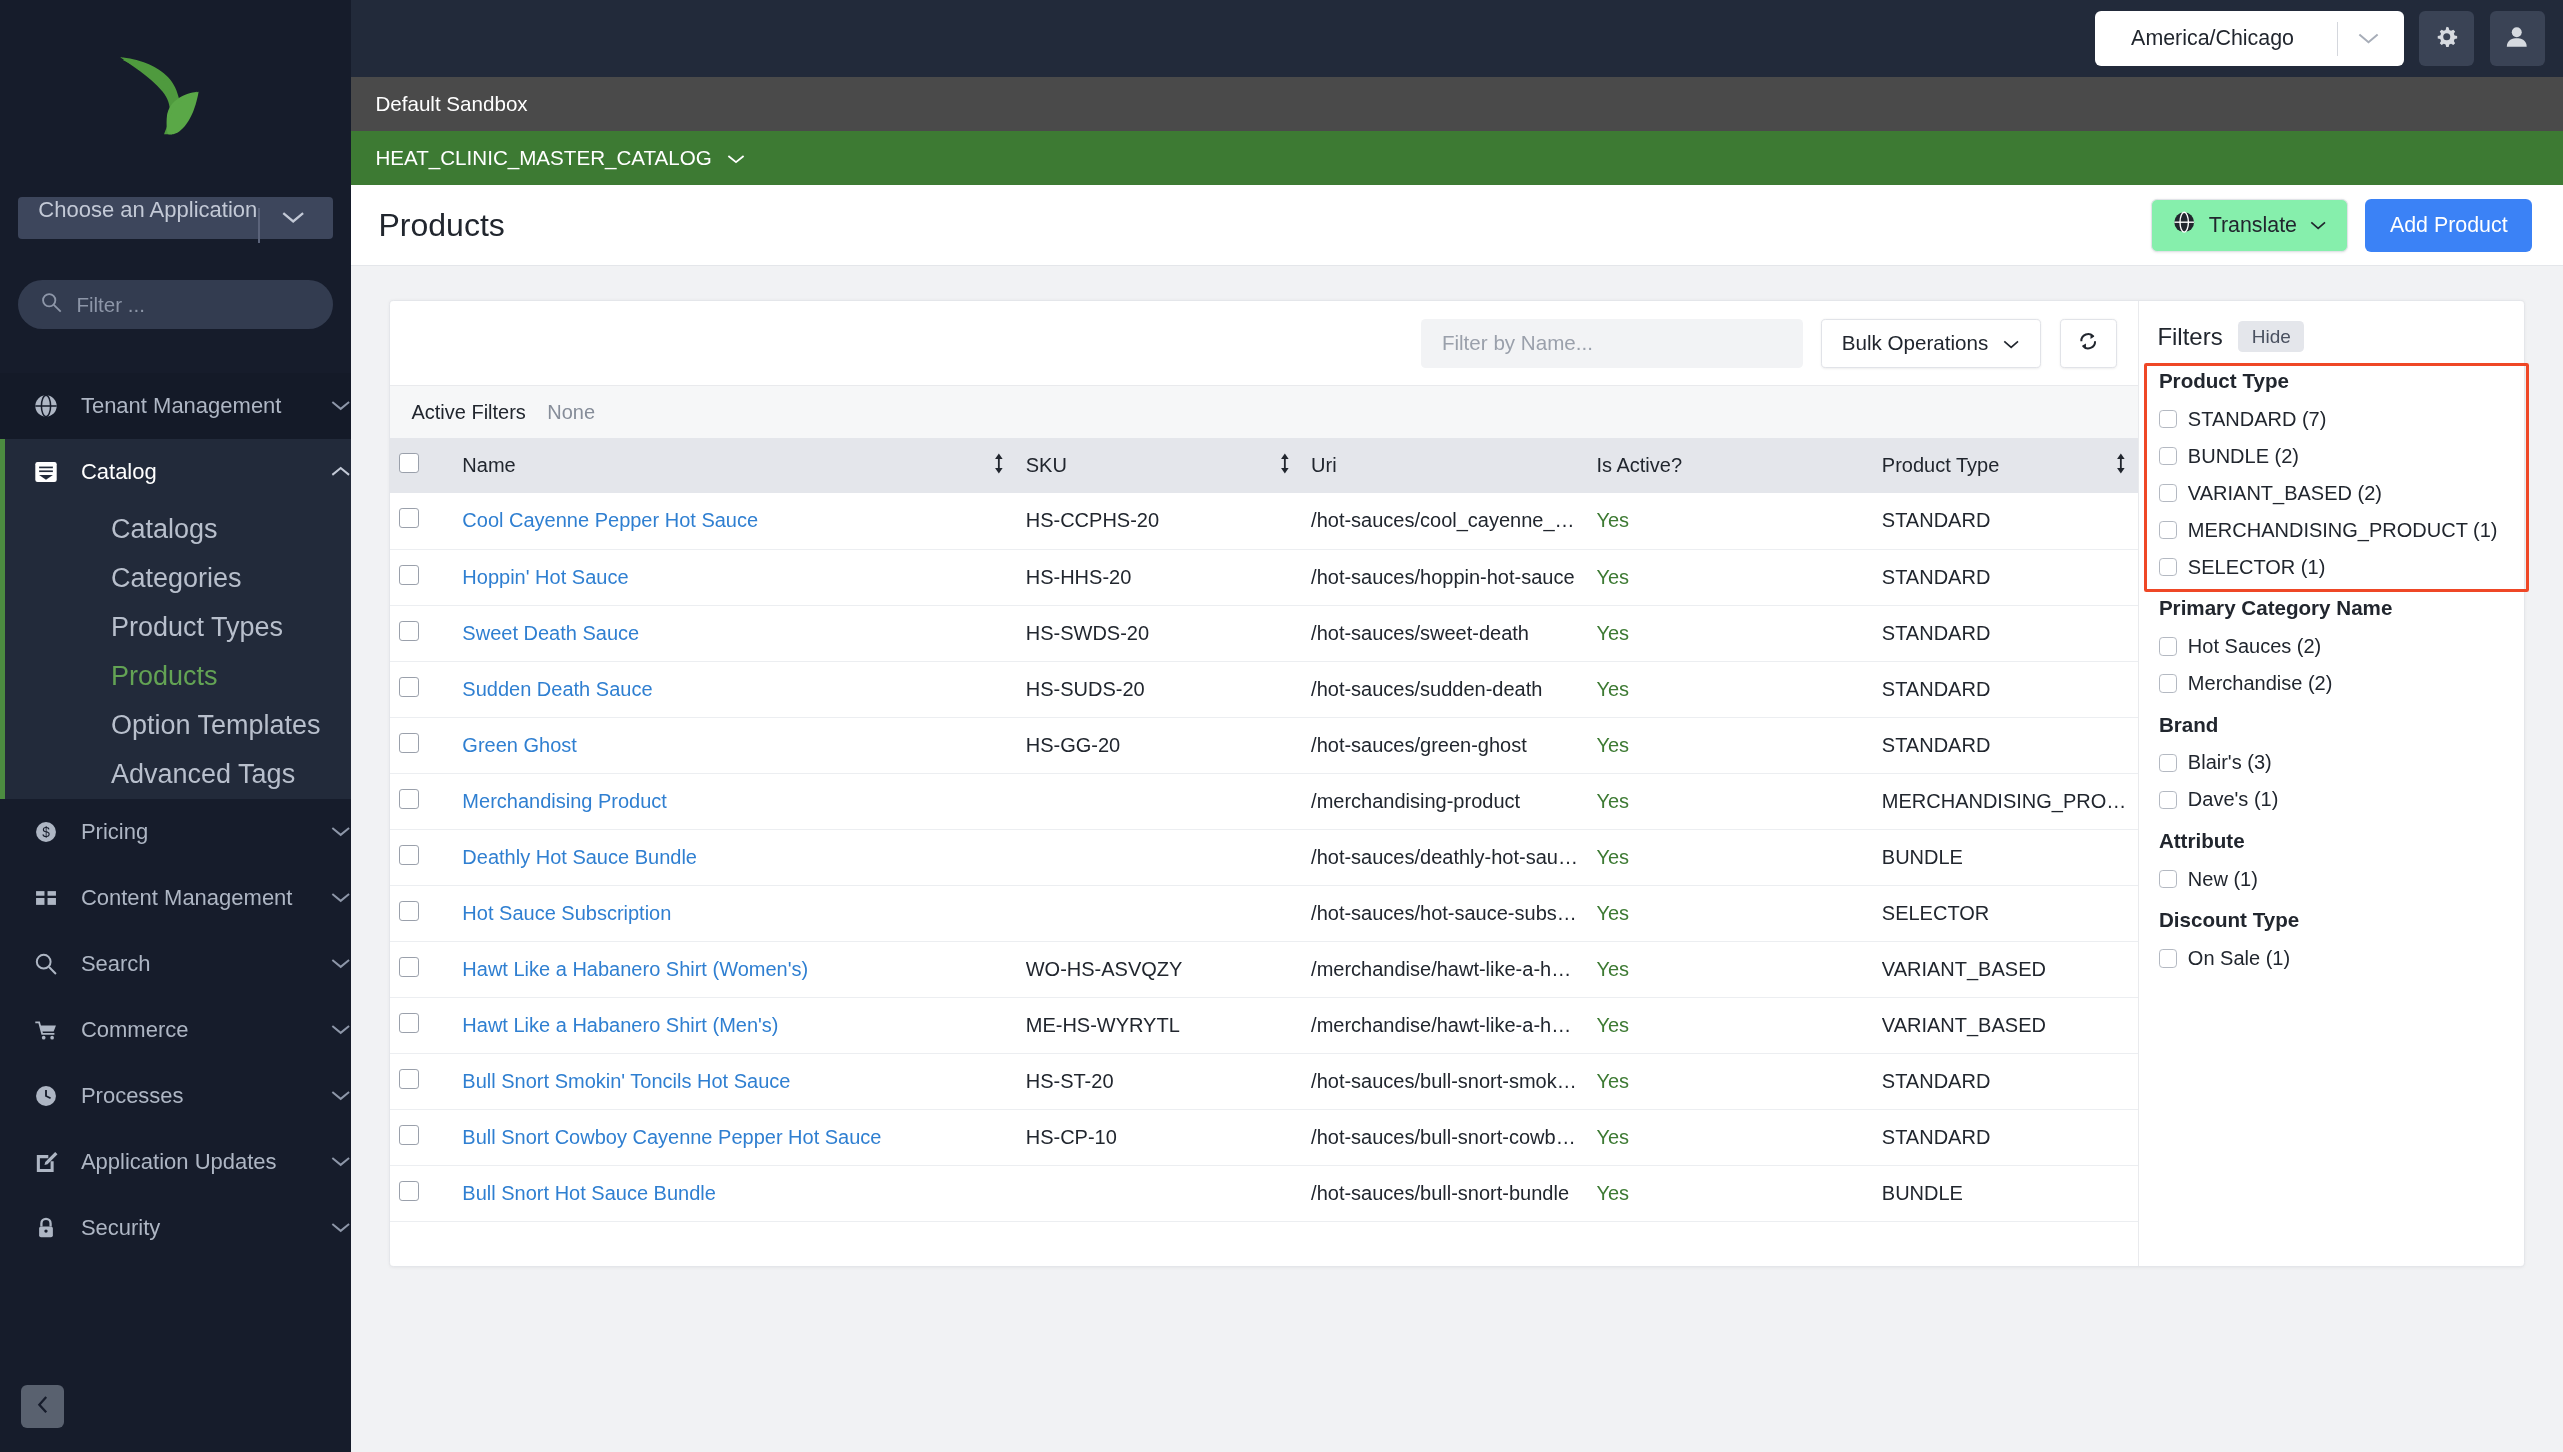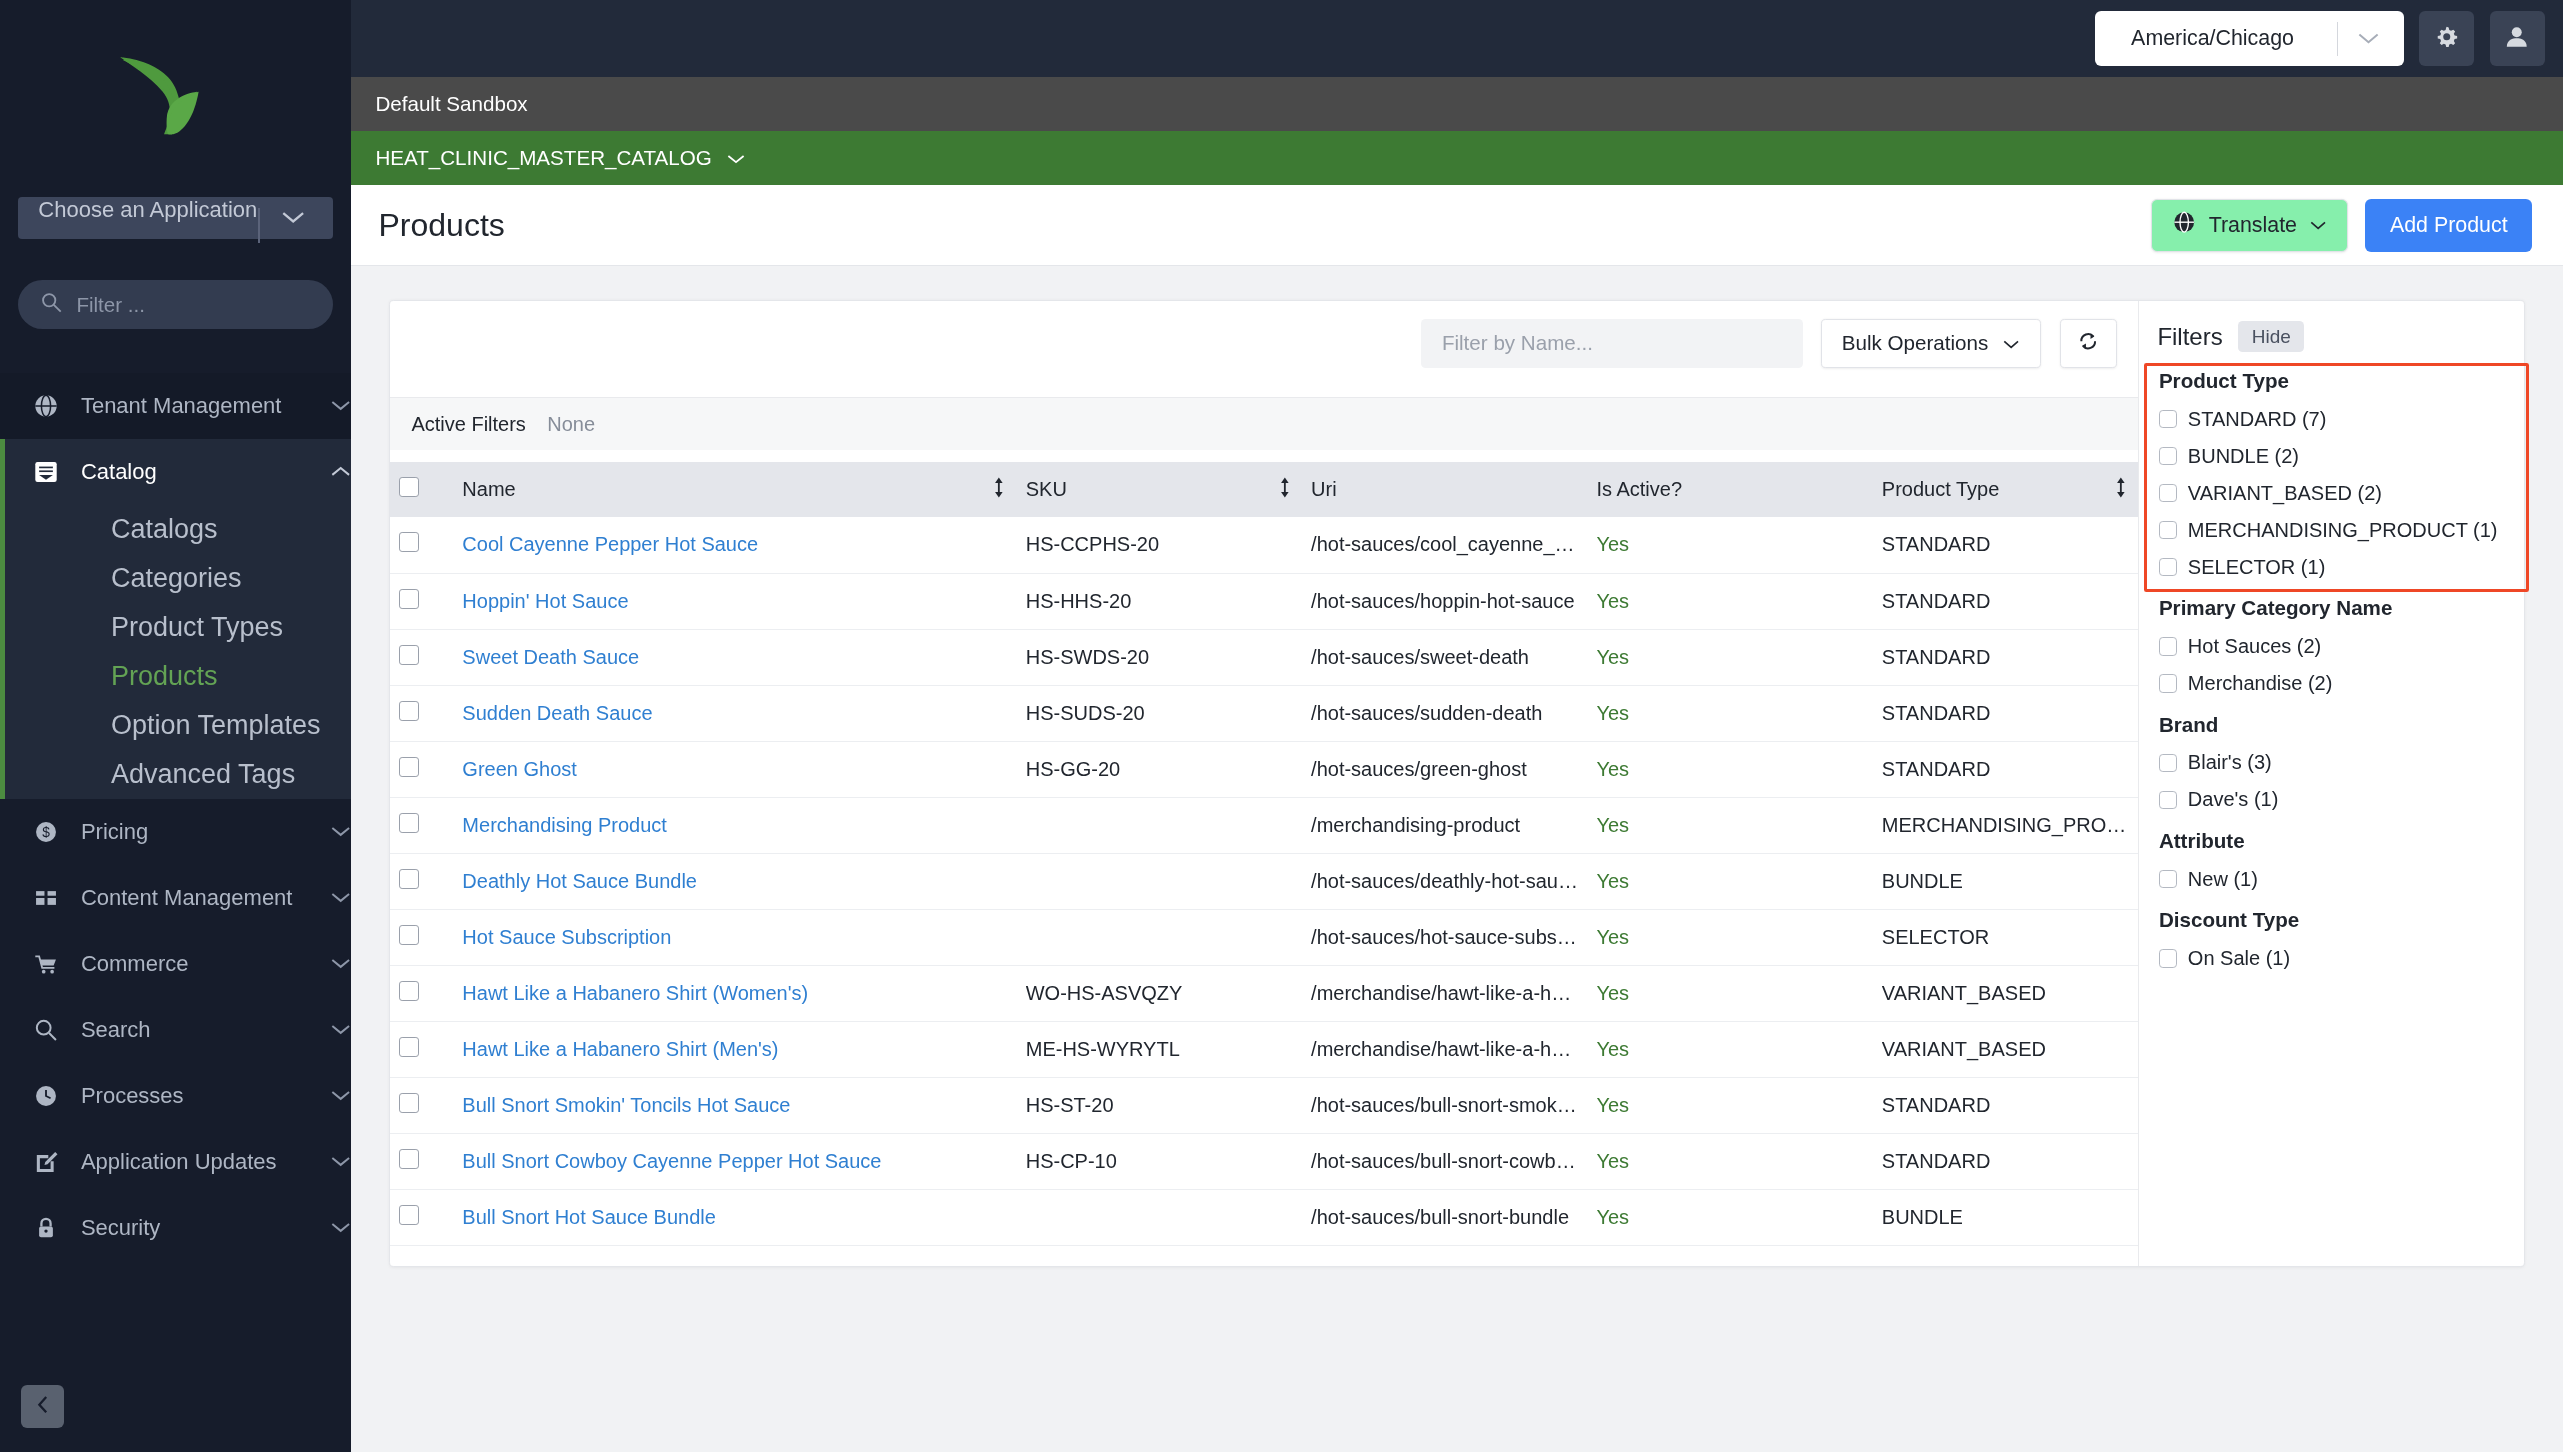--- a/index.html
+++ b/index.html
@@ -105,21 +105,21 @@
     height: 53px; background: #3b82f6; border-radius: 6.1px; color: #fff;
     display: flex; align-items: center; padding: 0 24.4px; font-size: 21.4px;
   }
 
   .content-area { flex: 1 1 auto; padding: 34px 38px 0 38px; }
   .card {
     background: #fff; border: 0.8px solid #e4e6ea; border-radius: 4.6px;
     box-shadow: 0 0.8px 3.1px rgba(0,0,0,.05);
     display: flex; height: 967px;
   }
-  .card-left { flex: 1 1 auto; display: flex; flex-direction: column; min-width: 0; gap: 12px; }
+  .card-left { flex: 1 1 auto; display: flex; flex-direction: column; min-width: 0; }
   .list-toolbar {
     height: 84px; display: flex; align-items: center; justify-content: flex-end;
     gap: 18.3px; padding: 0 21.4px 0 0;
   }
   .search-input {
     width: 382px; height: 49px; background: #f2f3f5; border-radius: 4.6px;
     display: flex; align-items: center; padding-left: 21.4px;
     font-size: 20.6px; color: #9aa0ab;
   }
   .bulk-btn {
@@ -296,40 +296,40 @@
         </span>
         <span class="ng-label">Content Management</span>
         <span><svg width="21.4" height="13.7" viewBox="0 0 28 18">
               <path d="M3 4 L14 13 L25 4" stroke="#8d96a8" stroke-width="2.6" fill="none"></path>
             </svg></span>
       </div>
 
       <div class="nav-group">
         <span class="nav-icon">
           <svg width="26" height="26" viewBox="0 0 34 34">
+              <circle cx="14" cy="14" r="9" stroke="#aeb6c4" stroke-width="2.6" fill="none"></circle>
+              <line x1="21" y1="21" x2="30" y2="30" stroke="#aeb6c4" stroke-width="2.6"></line>
+            </svg>
+        </span>
+        <span class="ng-label">Search</span>
+        <span><svg width="21.4" height="13.7" viewBox="0 0 28 18">
+              <path d="M3 4 L14 13 L25 4" stroke="#8d96a8" stroke-width="2.6" fill="none"></path>
+            </svg></span>
+      </div>
+
+      <div class="nav-group">
+        <span class="nav-icon">
+          <svg width="26" height="26" viewBox="0 0 34 34">
               <path d="M3 7 L8 7 L12 22 L28 22" stroke="#aeb6c4" stroke-width="2.4" fill="none"></path>
               <path d="M9 11 L30 11 L27 19 L11 19 Z" fill="#aeb6c4"></path>
               <circle cx="14" cy="27" r="2.4" fill="#aeb6c4"></circle>
               <circle cx="25" cy="27" r="2.4" fill="#aeb6c4"></circle>
             </svg>
         </span>
         <span class="ng-label">Commerce</span>
-        <span><svg width="21.4" height="13.7" viewBox="0 0 28 18">
-              <path d="M3 4 L14 13 L25 4" stroke="#8d96a8" stroke-width="2.6" fill="none"></path>
-            </svg></span>
-      </div>
-
-      <div class="nav-group">
-        <span class="nav-icon">
-          <svg width="26" height="26" viewBox="0 0 34 34">
-              <circle cx="14" cy="14" r="9" stroke="#aeb6c4" stroke-width="2.6" fill="none"></circle>
-              <line x1="21" y1="21" x2="30" y2="30" stroke="#aeb6c4" stroke-width="2.6"></line>
-            </svg>
-        </span>
-        <span class="ng-label">Search</span>
         <span><svg width="21.4" height="13.7" viewBox="0 0 28 18">
               <path d="M3 4 L14 13 L25 4" stroke="#8d96a8" stroke-width="2.6" fill="none"></path>
             </svg></span>
       </div>
 
       <div class="nav-group">
         <span class="nav-icon">
           <svg width="26" height="26" viewBox="0 0 34 34">
               <circle cx="17" cy="17" r="13" fill="#aeb6c4"></circle>
               <path d="M17 9 L17 17 L23 20" stroke="#161c2b" stroke-width="2.4" fill="none"></path>

